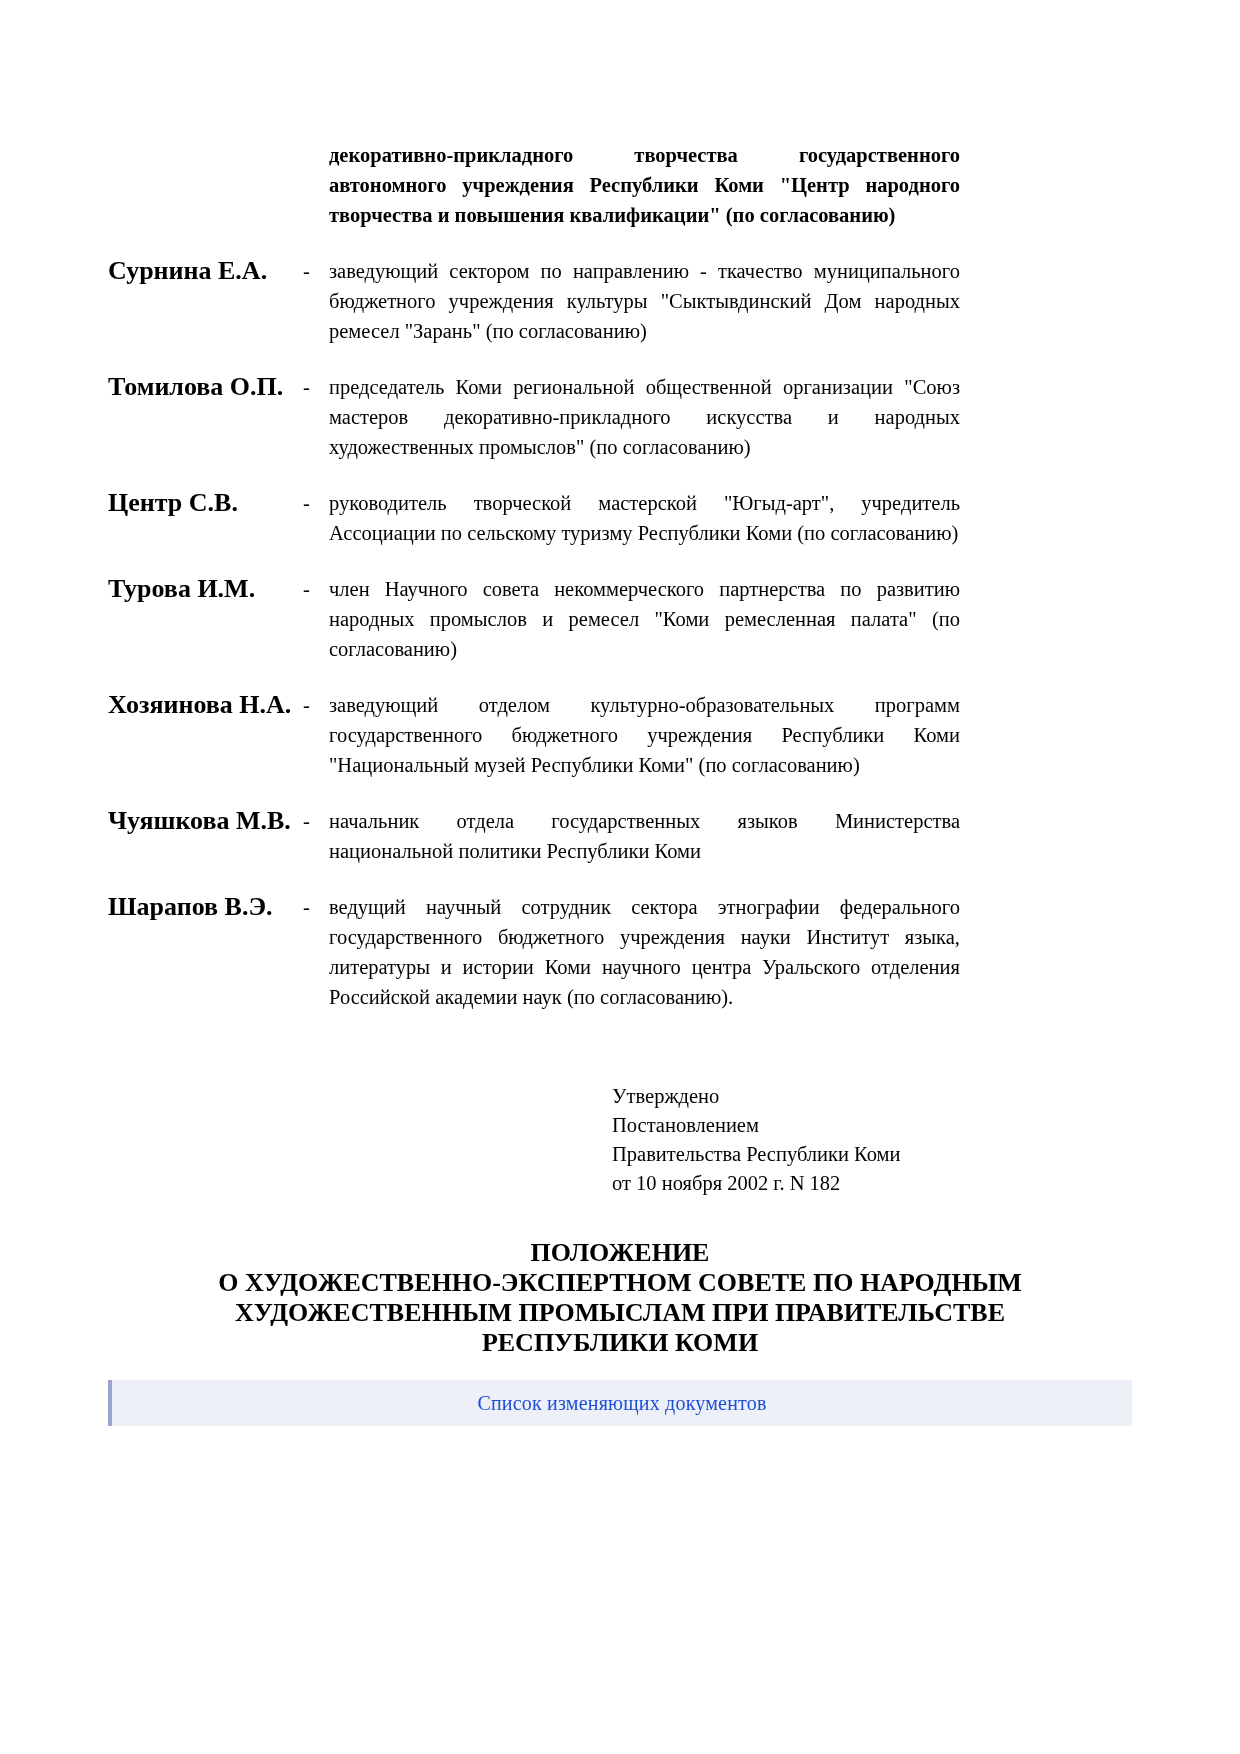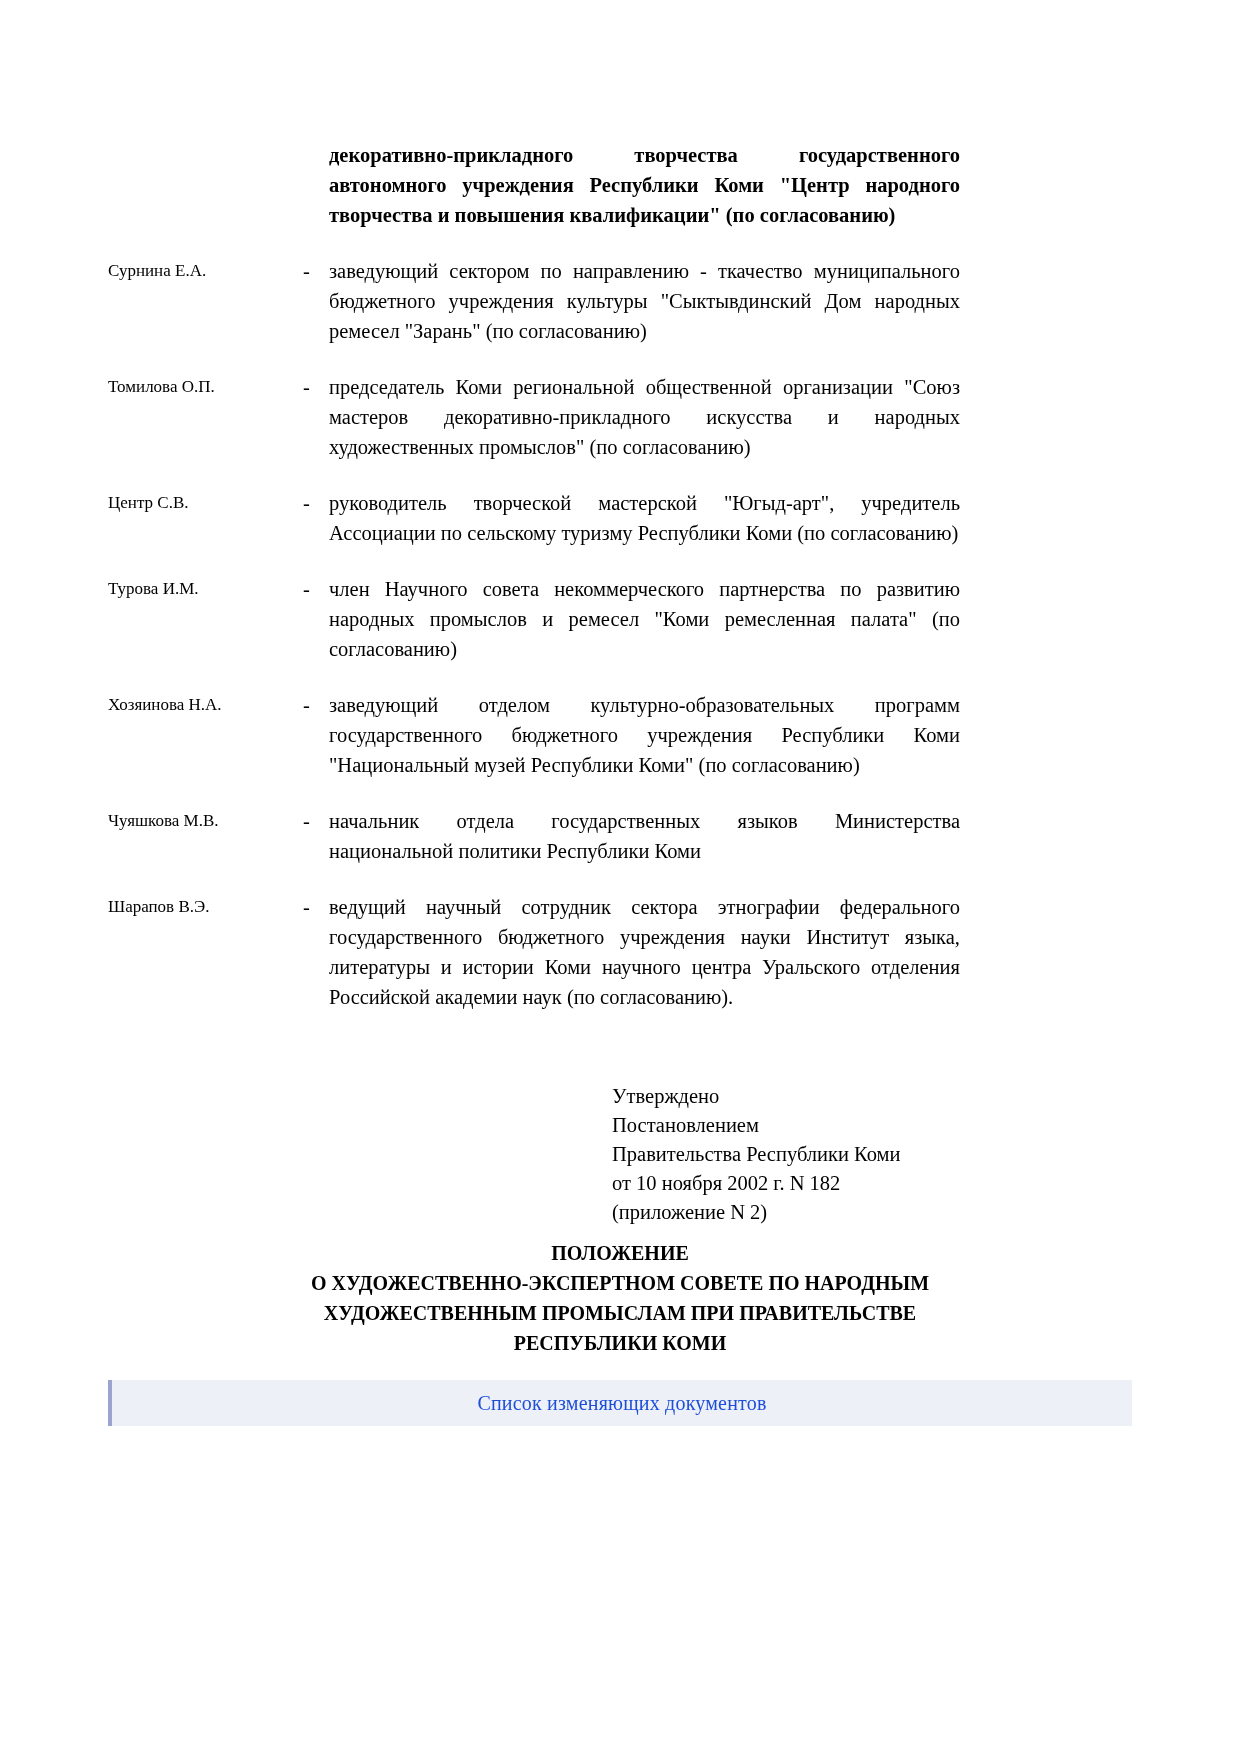--- a/index.html
+++ b/index.html
@@ -37,23 +37,24 @@
     align-items: flex-start;
     margin-bottom: 26px;
   }
   .entry.continuation {
     margin-bottom: 26px;
     font-weight: bold;
   }
 
   .entry-name {
     flex: 0 0 195px;
-    font-size: 17px;
+    font-size: 26px;
     line-height: 30px;
     white-space: nowrap;
+    font-weight: bold;
   }
 
   .entry-dash {
     flex: 0 0 26px;
     font-size: 20.5px;
     line-height: 30px;
     text-align: left;
   }
 
   .entry-text {
@@ -78,21 +79,21 @@
   .approval div { white-space: nowrap; }
 
   
   .doc-title {
     position: absolute;
     left: 108px;
     top: 1238px;
     width: 1024px;
     text-align: center;
     font-weight: bold;
-    font-size: 20px;
+    font-size: 26px;
     line-height: 30px;
   }
   .doc-title .line { display: block; }
 
   
   .changes-banner {
     position: absolute;
     left: 108px;
     top: 1380px;
     width: 1024px;
@@ -165,21 +166,20 @@
       <div class="entry-text">ведущий научный сотрудник сектора этнографии федерального государственного бюджетного учреждения науки Институт языка, литературы и истории Коми научного центра Уральского отделения Российской академии наук (по согласованию).</div>
     </div>
 
   </div>
 
   <div class="approval">
     <div>Утверждено</div>
     <div>Постановлением</div>
     <div>Правительства Республики Коми</div>
     <div>от 10 ноября 2002 г. N 182</div>
-    <div>(приложение N 2)</div>
   </div>
 
   <div class="doc-title">
     <span class="line">ПОЛОЖЕНИЕ</span>
     <span class="line">О ХУДОЖЕСТВЕННО-ЭКСПЕРТНОМ СОВЕТЕ ПО НАРОДНЫМ</span>
     <span class="line">ХУДОЖЕСТВЕННЫМ ПРОМЫСЛАМ ПРИ ПРАВИТЕЛЬСТВЕ</span>
     <span class="line">РЕСПУБЛИКИ КОМИ</span>
   </div>
 
   <div class="changes-banner">

